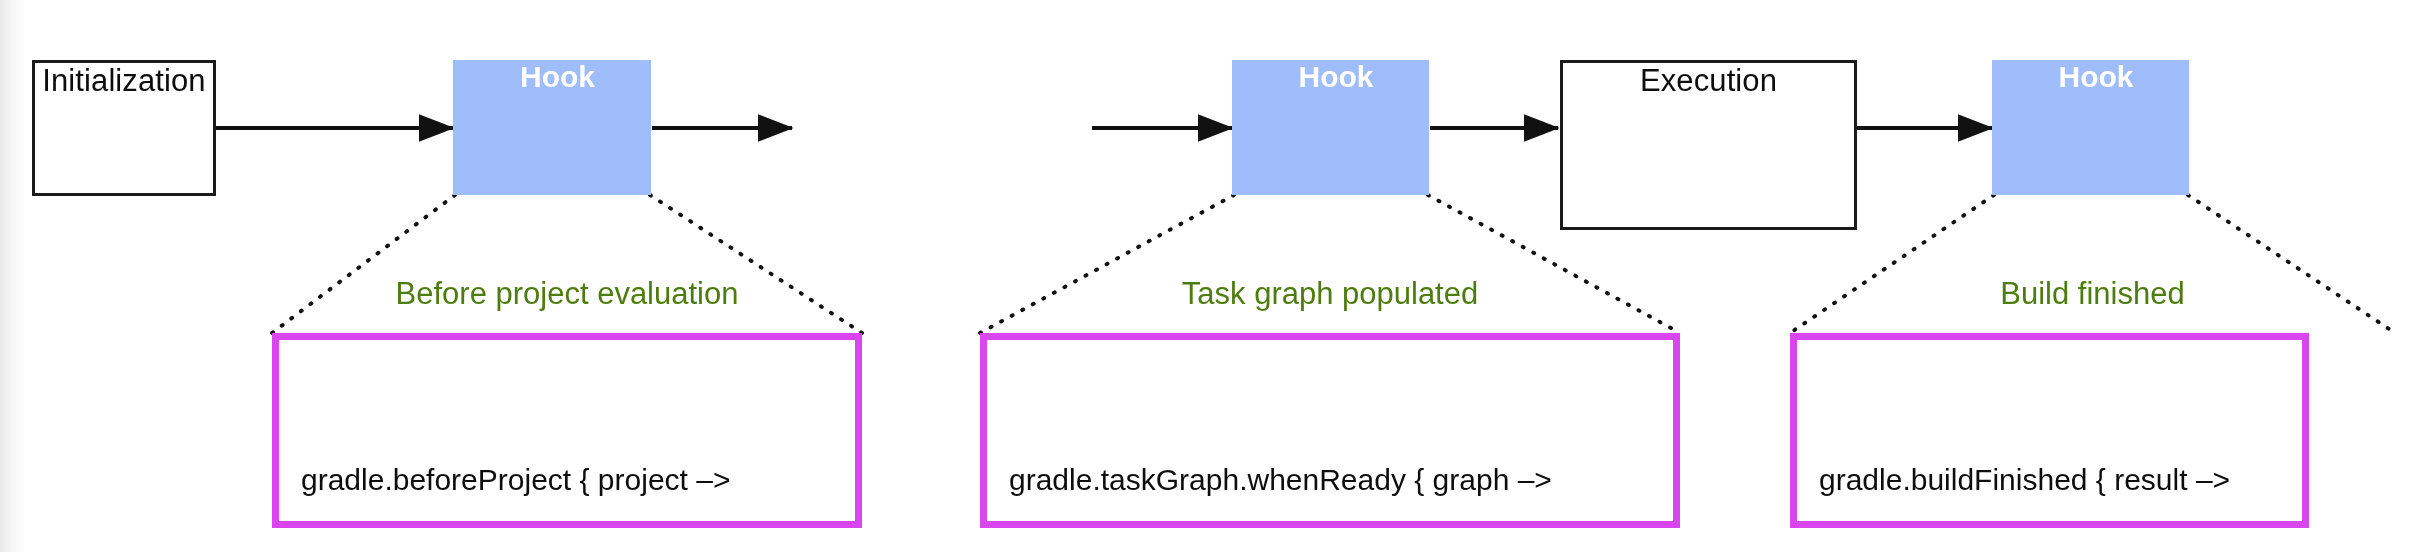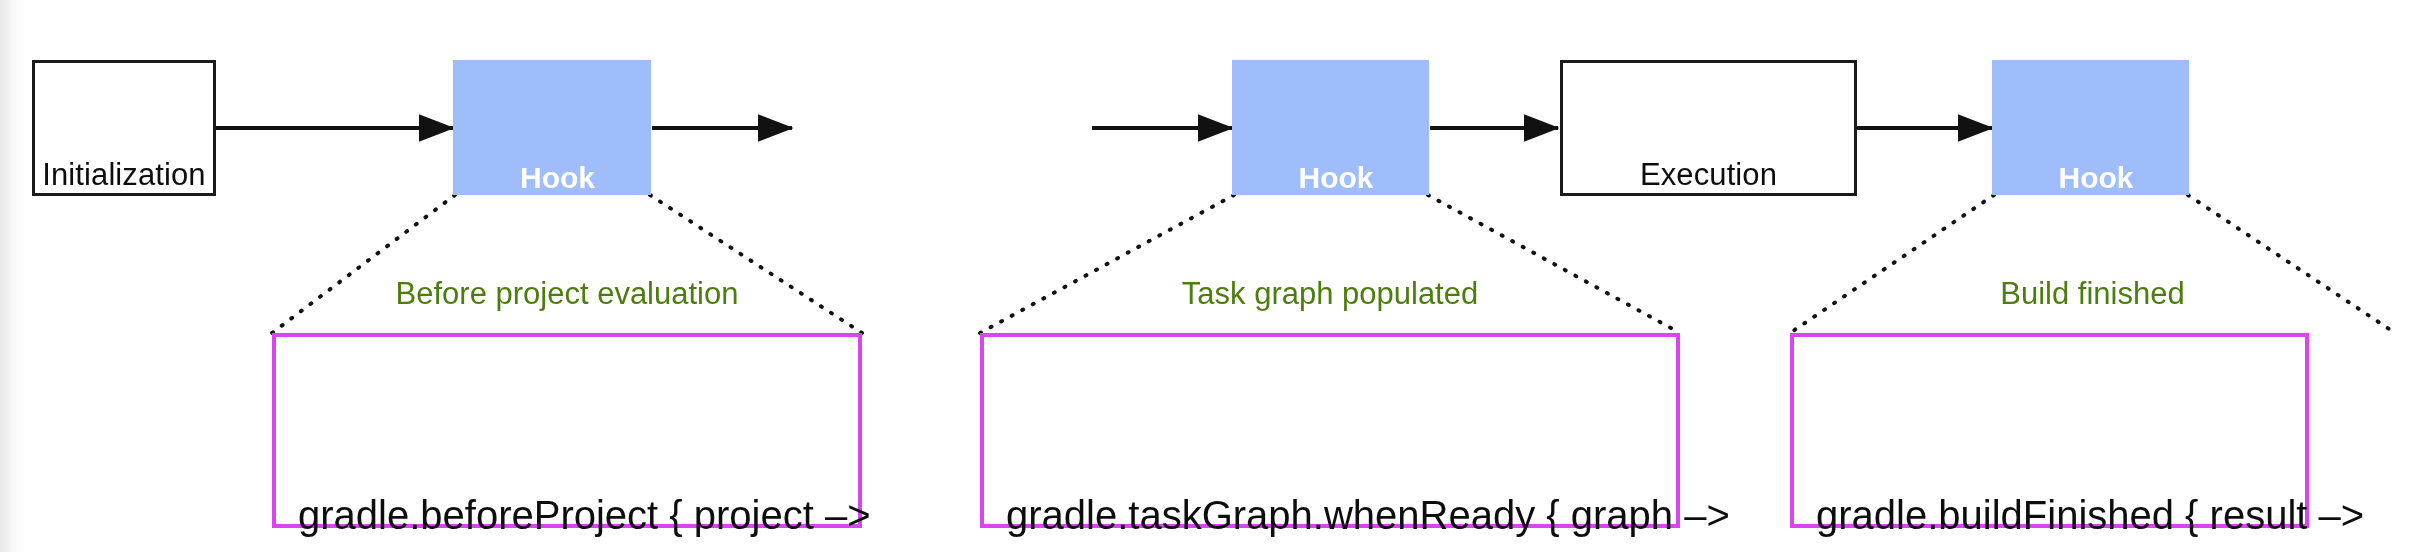--- a/index.html
+++ b/index.html
@@ -26,21 +26,21 @@
   #wires {
     position: absolute;
     left: 0; top: 0;
     width: 2422px; height: 552px;
     pointer-events: none;
   }
   .node {
     position: absolute;
     box-sizing: border-box;
     display: flex;
-    align-items: flex-end;
+    align-items: flex-start;
     justify-content: center;
     text-align: center;
   }
   .phase-box {
     background: #ffffff;
     border: 3px solid #1a1a1a;
     font-size: 31px;
     color: #0d0d0d;
     letter-spacing: 0.1px;
   }
@@ -56,23 +56,23 @@
     position: absolute;
     font-size: 31px;
     color: #4d7c0f;
     text-align: center;
     white-space: nowrap;
   }
   .code-box {
     position: absolute;
     box-sizing: border-box;
     background: #ffffff;
-    border: 4px solid #d946ef;
+    border: 7px solid #d946ef;
     padding: 26px 22px 0 22px;
-    font-size: 40px;
+    font-size: 30px;
     color: #0d0d0d;
     line-height: 1.52;
     white-space: pre;
   }
   .code-line { display: block; }
 </style>
 </head>
 <body>
 
 <div id="stage">
@@ -112,21 +112,21 @@
 
   <div class="node hook-box" style="left:453px; top:60px; width:198px; height:135px;">
     <span>Hook</span>
   </div>
 
 
   <div class="node hook-box" style="left:1232px; top:60px; width:197px; height:135px;">
     <span>Hook</span>
   </div>
 
-  <div class="node phase-box" style="left:1560px; top:60px; width:297px; height:136px;">
+  <div class="node phase-box" style="left:1560px; top:60px; width:297px; height:170px;">
     <span>Execution</span>
   </div>
 
   <div class="node hook-box" style="left:1992px; top:60px; width:197px; height:135px;">
     <span>Hook</span>
   </div>
 
   <div class="caption" style="left:272px; top:276px; width:590px;">
     <span>Before project evaluation</span>
   </div>

